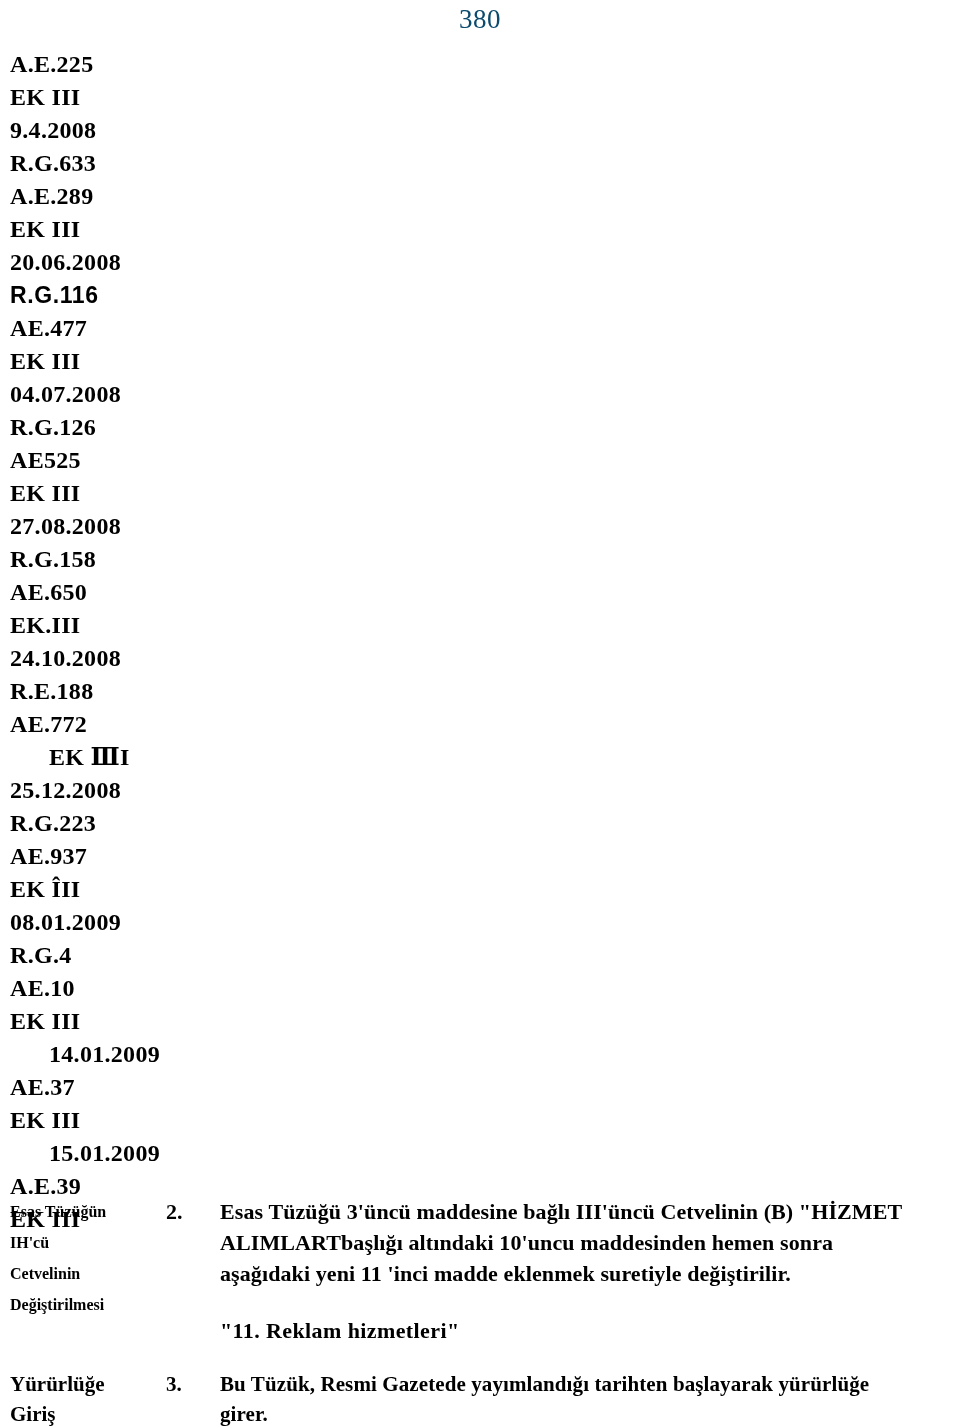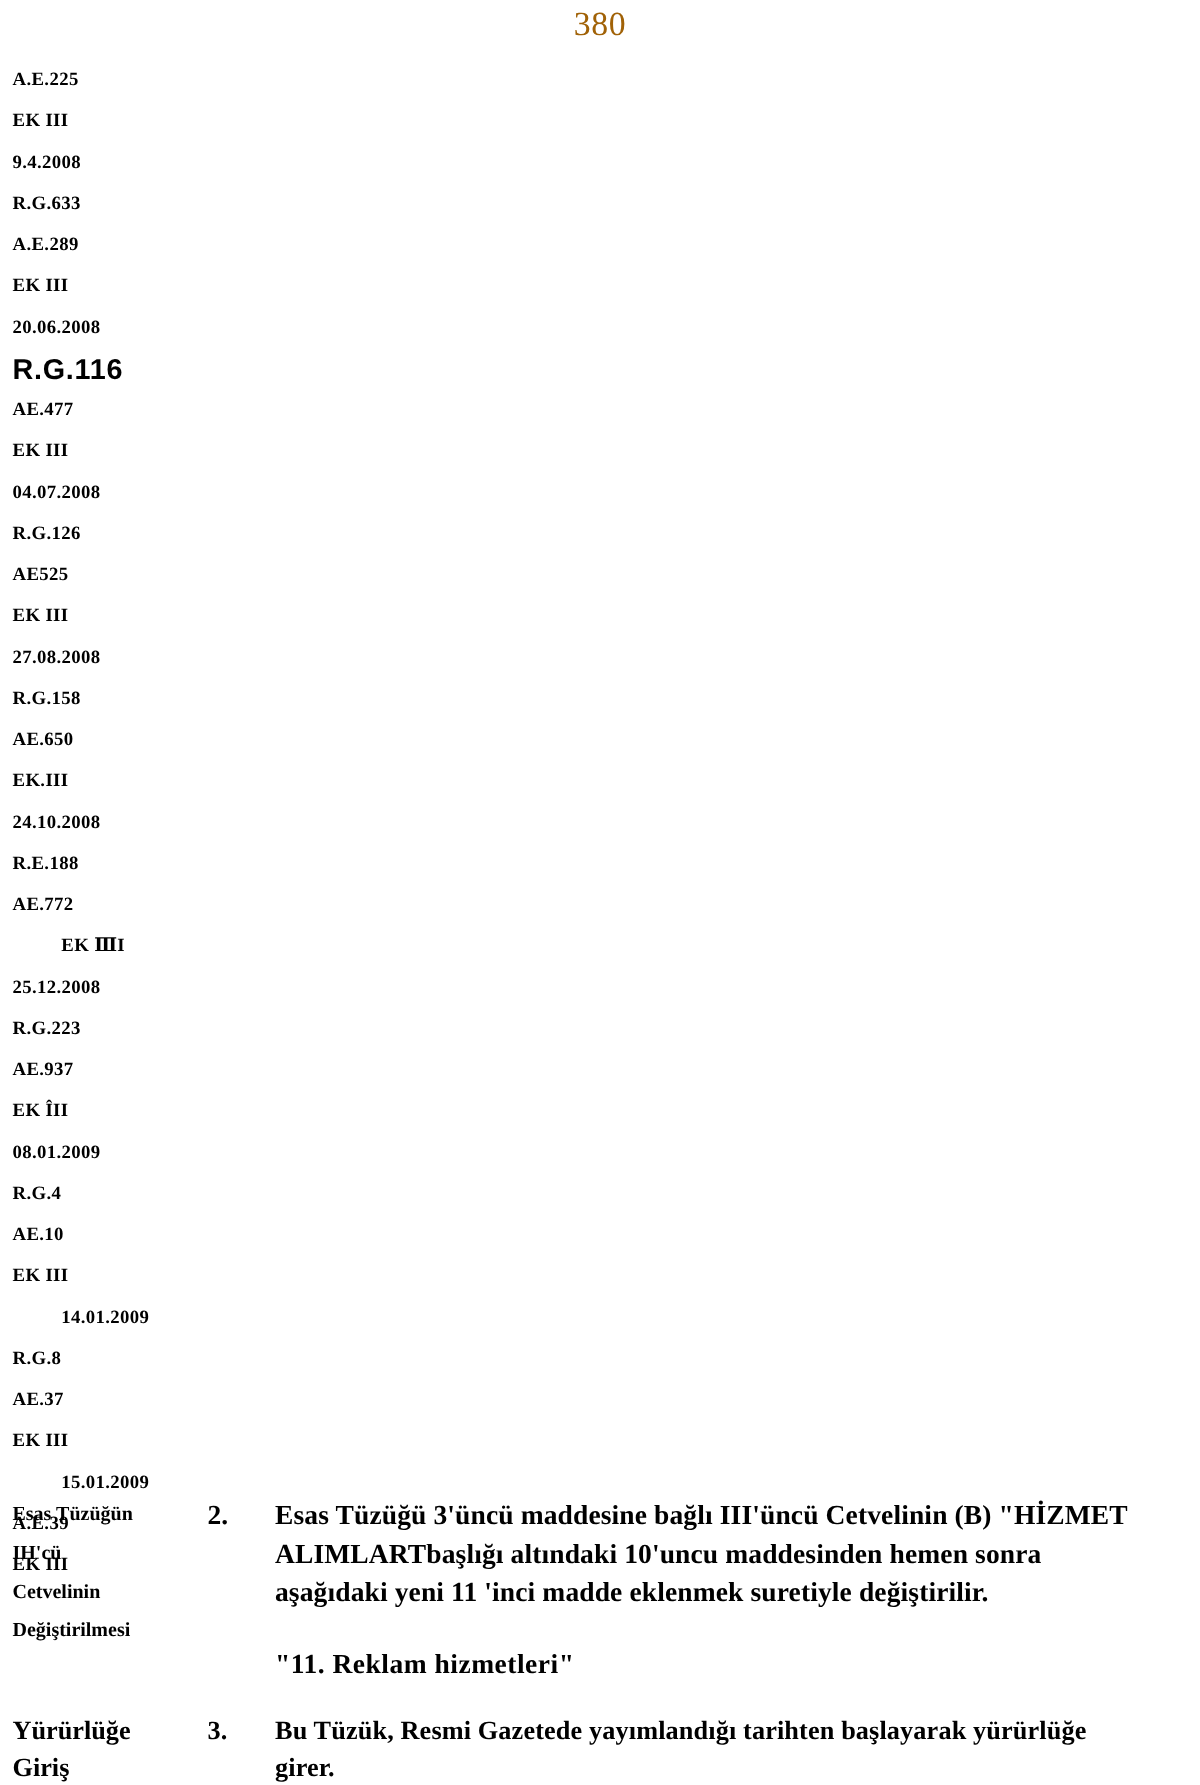--- a/index.html
+++ b/index.html
@@ -19,34 +19,34 @@
   
   .page-number {
     position: absolute;
     top: 4px;
     left: 0;
     width: 960px;
     text-align: center;
     font-family: "Liberation Serif", "DejaVu Serif", serif;
     font-size: 27px;
     font-weight: 400;
-    color: #a16207;
+    color: #0c4a6e;
     letter-spacing: 0.5px;
   }
 
   
   .ref-column {
     position: absolute;
     top: 48px;
     left: 10px;
     width: 300px;
   }
   .ref-line {
     font-family: "Liberation Serif", "DejaVu Serif", serif;
-    font-size: 15px;
+    font-size: 24px;
     font-weight: 700;
     line-height: 33px;
     height: 33px;
     white-space: nowrap;
     letter-spacing: 0.3px;
     color: #000;
   }
   
   .ref-line.sans {
     font-family: "Liberation Sans", "DejaVu Sans", sans-serif;
@@ -147,21 +147,20 @@
     <div class="ref-line indent">EK ⅢI</div>
     <div class="ref-line">25.12.2008</div>
     <div class="ref-line">R.G.223</div>
     <div class="ref-line">AE.937</div>
     <div class="ref-line">EK ÎII</div>
     <div class="ref-line">08.01.2009</div>
     <div class="ref-line">R.G.4</div>
     <div class="ref-line">AE.10</div>
     <div class="ref-line">EK III</div>
     <div class="ref-line indent">14.01.2009</div>
-    <div class="ref-line">R.G.8</div>
     <div class="ref-line">AE.37</div>
     <div class="ref-line">EK III</div>
     <div class="ref-line indent">15.01.2009</div>
     <div class="ref-line">A.E.39</div>
     <div class="ref-line">EK III</div>
   </div>
 
 <div id="articles-root">
     <div class="article" id="article-2">
       <div class="article-grid">

